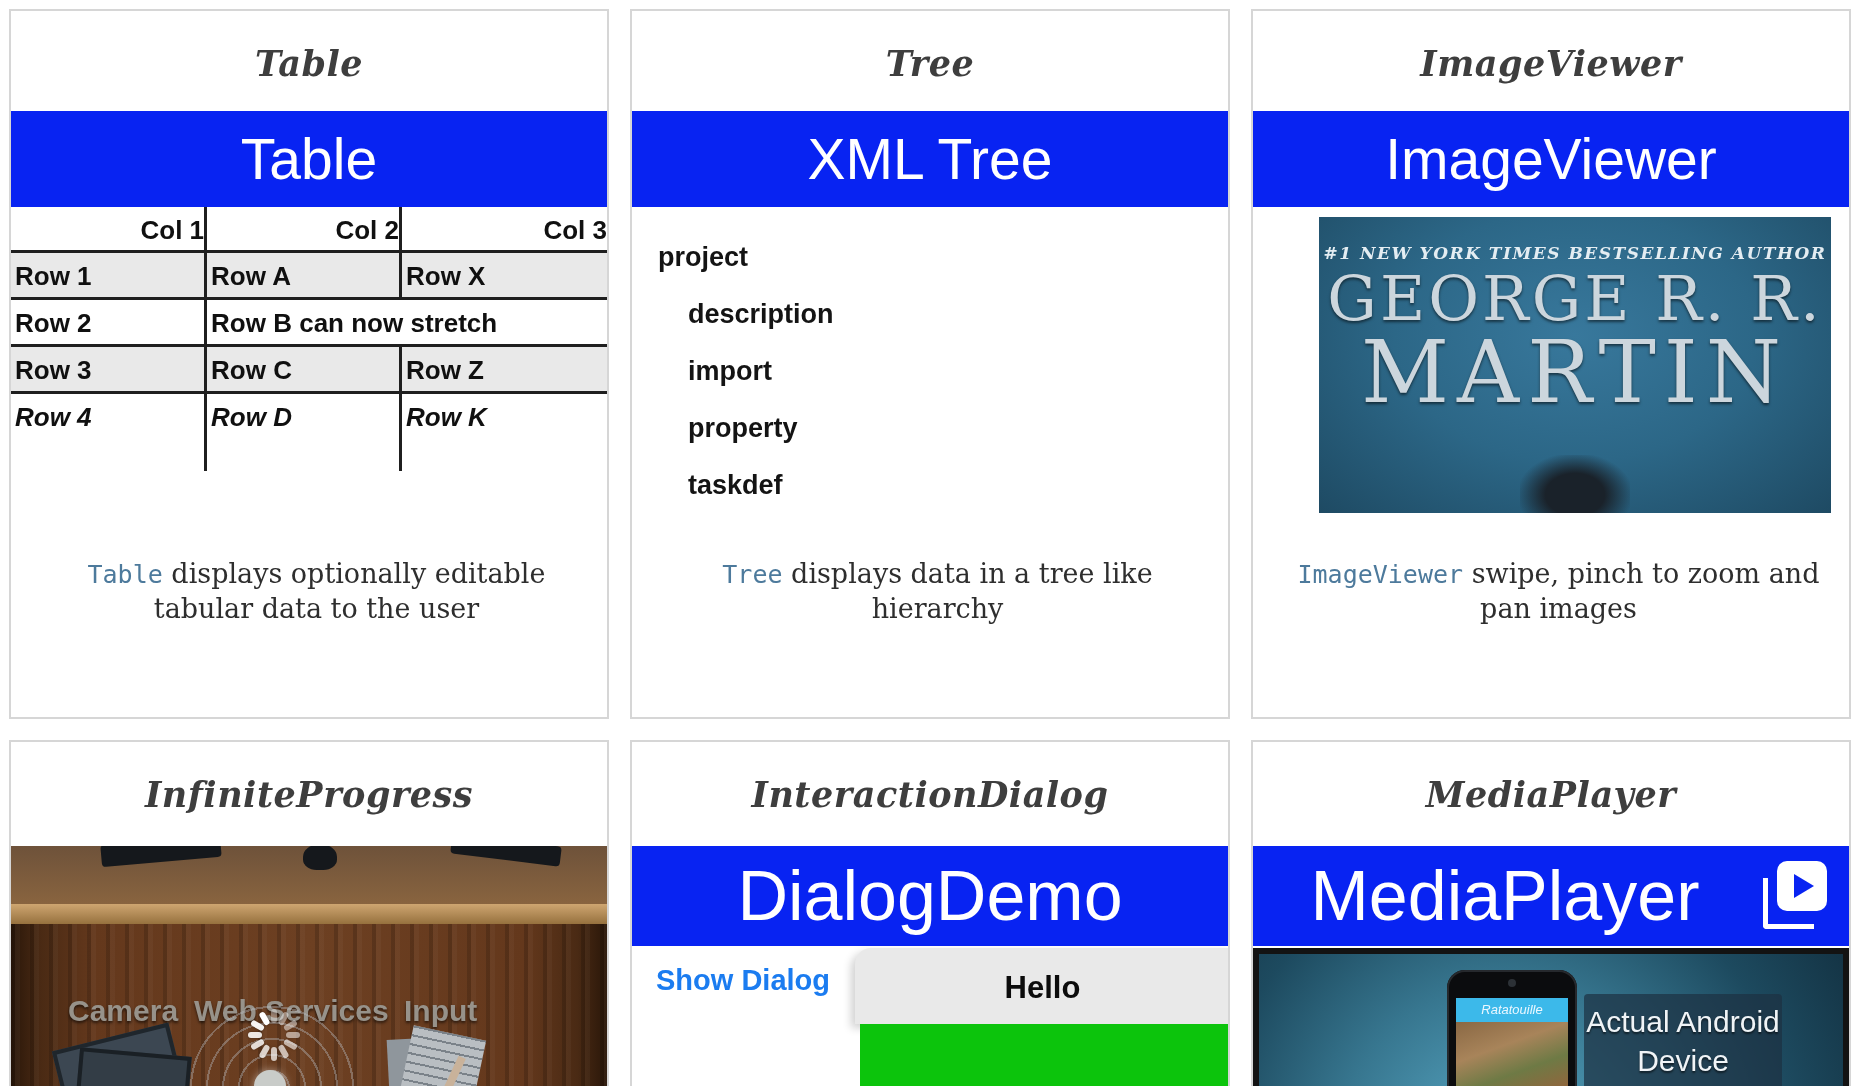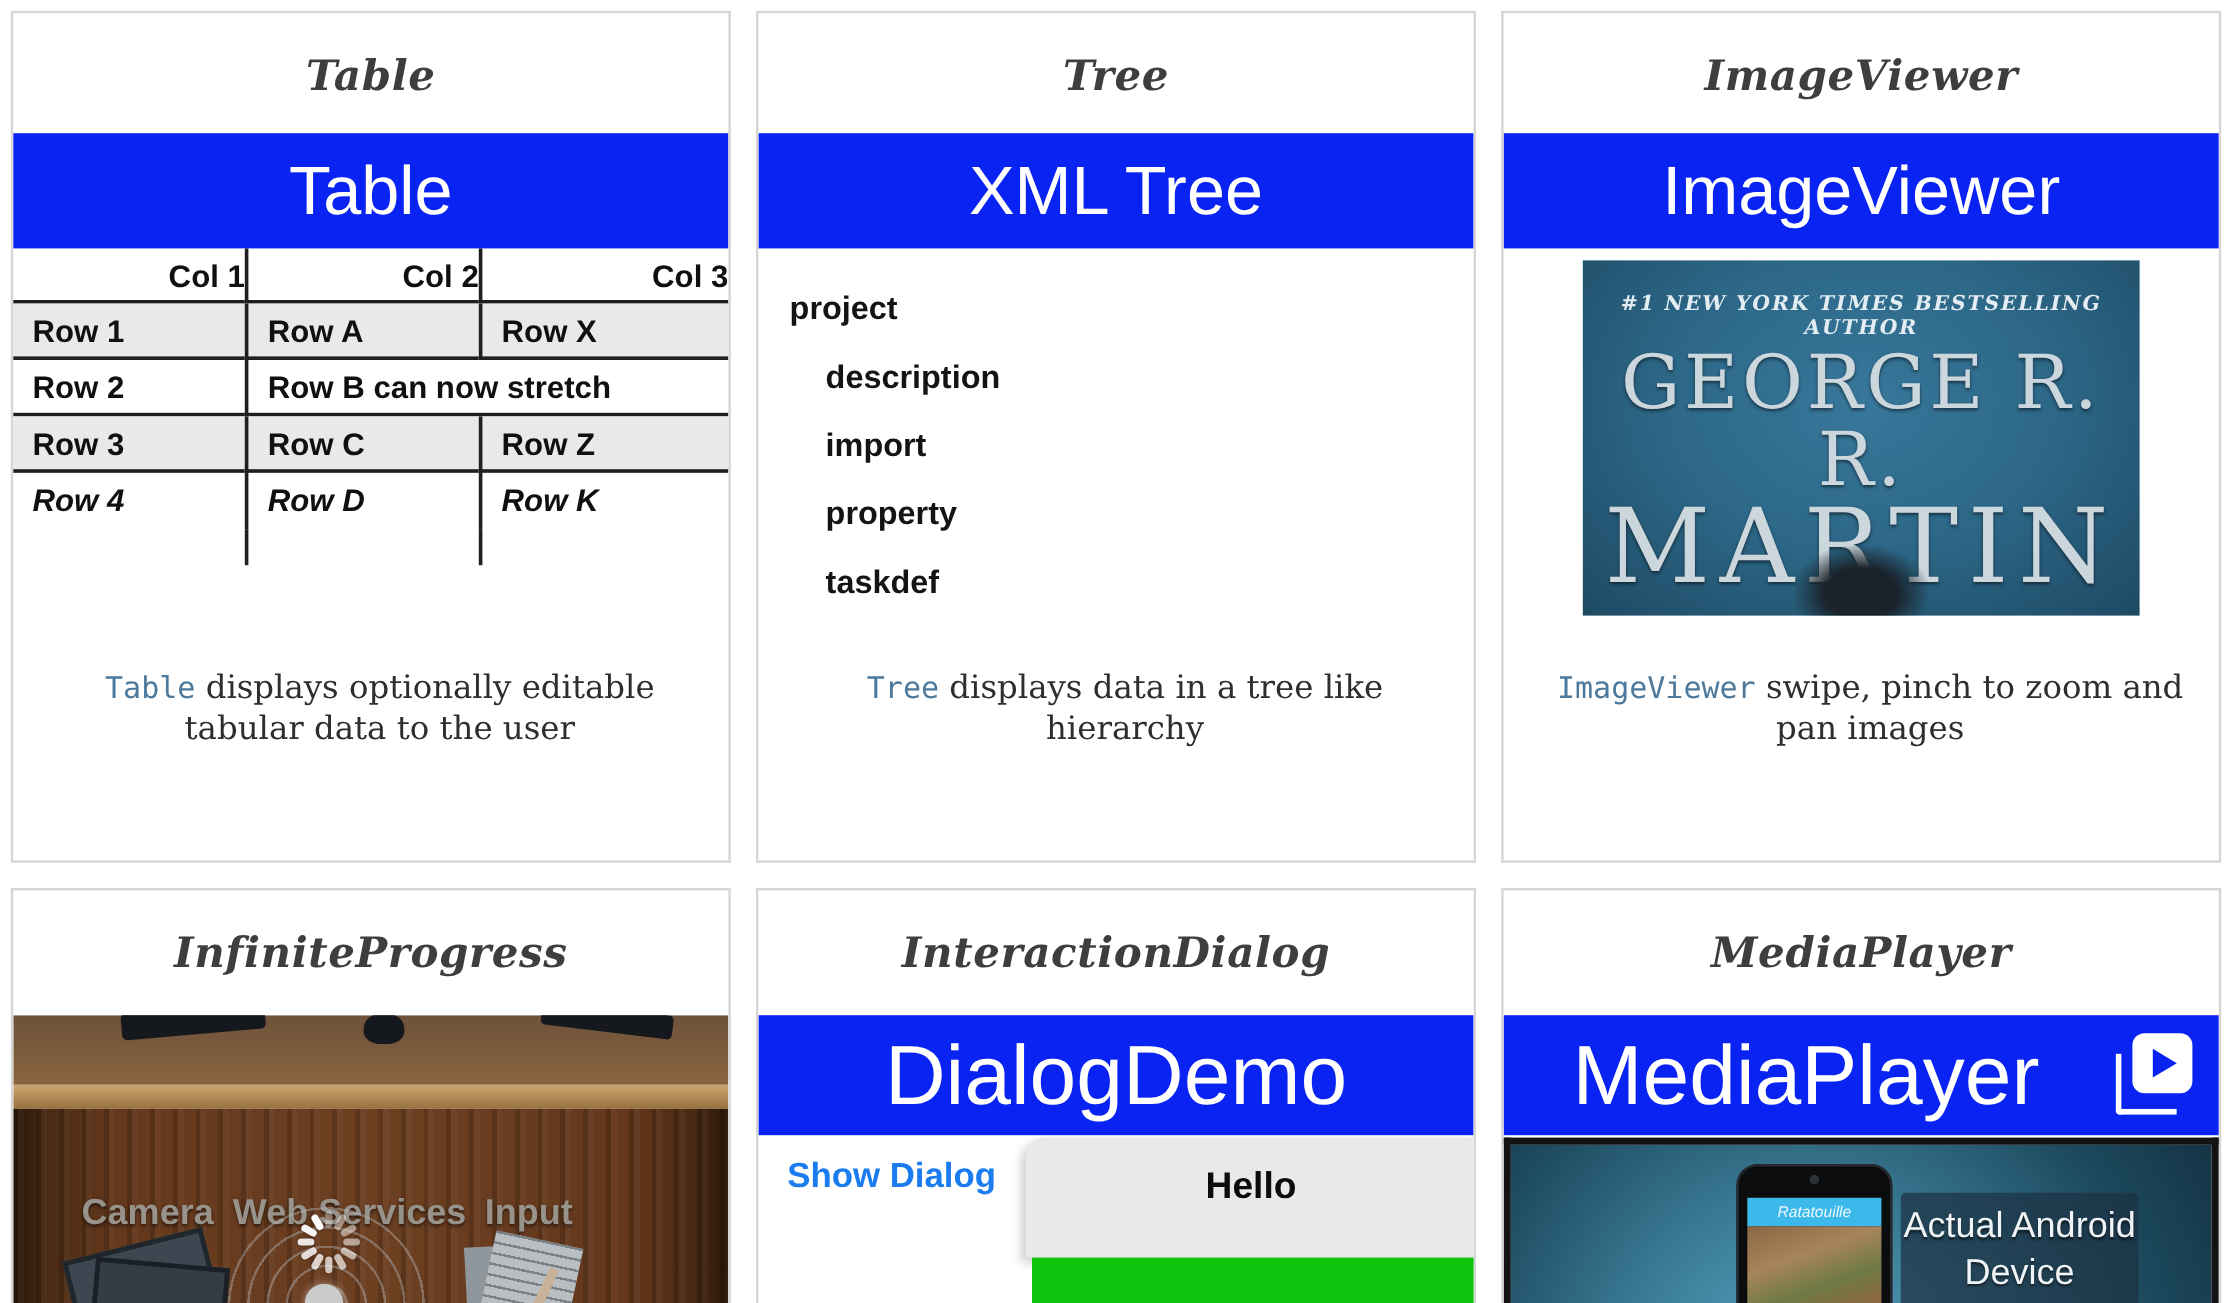--- a/index.html
+++ b/index.html
@@ -15,37 +15,37 @@
   .row2 .banner{top:104px;height:100px;font-size:70px;}
   .caption{position:absolute;top:546px;left:0;right:0;text-align:center;
         font:400 27px/34px "DejaVu Serif",serif;color:#2e2e2e;padding-left:15px;}
   .caption .inner{max-width:530px;margin:0 auto;}
   .code{font-family:"DejaVu Sans Mono",monospace;font-size:25px;color:#4d7a9c;}
 
   
   .dtable{position:absolute;top:196px;left:0;right:0;}
   .trow{display:grid;grid-template-columns:32.4% 32.7% 34.9%;}
   .tcell{height:47px;line-height:47px;box-sizing:border-box;font:bold 26px/47px "Liberation Sans",sans-serif;
-         color:#101010;border-bottom:3px solid #1f1f1f;padding-left:16px;overflow:hidden;white-space:nowrap;}
+         color:#101010;border-bottom:3px solid #1f1f1f;padding-left:4px;overflow:hidden;white-space:nowrap;}
   .thead .tcell{height:46px;line-height:46px;text-align:right;padding-left:16px;}
   .vline{border-left:3px solid #1f1f1f;}
   .alt .tcell{background:#e9e9e9;}
   .span2{grid-column:2/4;}
   .nobot .tcell{border-bottom:none;font-style:italic;}
   .ttail{display:grid;grid-template-columns:32.4% 32.7% 34.9%;height:30px;}
   .ttail div{height:30px;}
 
   
   .tree{position:absolute;top:218px;left:0;right:0;}
   .titem{height:57px;display:flex;align-items:center;font:bold 27px "Liberation Sans",sans-serif;color:#141414;}
   .lv0{padding-left:26px;}
   .lv1{padding-left:56px;}
 
   
-  .book{position:absolute;top:206px;left:66px;width:464px;height:296px;overflow:hidden;
+  .book{position:absolute;top:206px;left:66px;width:512px;height:296px;overflow:hidden;
         background:radial-gradient(ellipse at 50% 40%, #38789c 0%, #2c6787 50%, #1e4a63 100%);}
   .book-tagline{margin-top:26px;text-align:center;font:bold italic 17px "DejaVu Serif",serif;
         color:#e4edf2;letter-spacing:1.5px;}
   .book-author1{margin-top:4px;text-align:center;font:400 62px/64px "DejaVu Serif",serif;color:#ccd6dd;
         letter-spacing:3px;text-shadow:0 2px 3px rgba(0,0,0,.55);}
   .book-author2{text-align:center;font:400 86px/82px "DejaVu Serif",serif;color:#ccd6dd;
         letter-spacing:8px;text-shadow:0 2px 3px rgba(0,0,0,.55);}
   .knight{position:absolute;bottom:-6px;left:50%;transform:translateX(-50%);width:110px;height:64px;
         background:radial-gradient(ellipse at 50% 62%, #1a222a 38%, rgba(20,30,40,0) 75%);}
 
@@ -72,21 +72,21 @@
         border:4px solid #1a2025;transform:rotate(5deg);}
   .pad2{position:absolute;left:378px;top:192px;width:70px;height:92px;background:#8f969c;transform:rotate(-3deg);}
   .pad1{position:absolute;left:392px;top:186px;width:74px;height:96px;background:#b9bec2;transform:rotate(12deg);
         background-image:repeating-linear-gradient(rgba(60,70,80,.5) 0 2px, rgba(0,0,0,0) 2px 9px);}
   .pencil{position:absolute;left:432px;top:208px;width:8px;height:72px;background:#c9b29a;transform:rotate(25deg);}
 
   
   .show-dialog{position:absolute;left:24px;top:222px;font:bold 29px "Liberation Sans",sans-serif;
         color:#1b7cf0;cursor:pointer;}
   .dialog{position:absolute;left:223px;top:206px;right:-2px;}
-  .dialog-head{height:100px;background:#e9e9e9;border-radius:16px 0 0 0;
+  .dialog-head{height:76px;background:#e9e9e9;border-radius:16px 0 0 0;
         box-shadow:-4px 4px 8px rgba(0,0,0,.18);
         font:bold 31px/80px "Liberation Sans",sans-serif;text-align:center;color:#0c0c0c;}
   .dialog-body{height:90px;background:#0cc40c;margin-left:5px;}
 
   
   .banner-flex .btxt{flex:1;text-align:center;}
   .play-icon{position:relative;width:70px;height:70px;margin-right:22px;flex:0 0 auto;}
   .play-sq{position:absolute;right:0;top:0;width:50px;height:50px;background:#fff;border-radius:10px;}
   .play-tri{position:absolute;right:13px;top:13px;width:0;height:0;
         border-left:20px solid #0823f2;border-top:12px solid transparent;border-bottom:12px solid transparent;}

